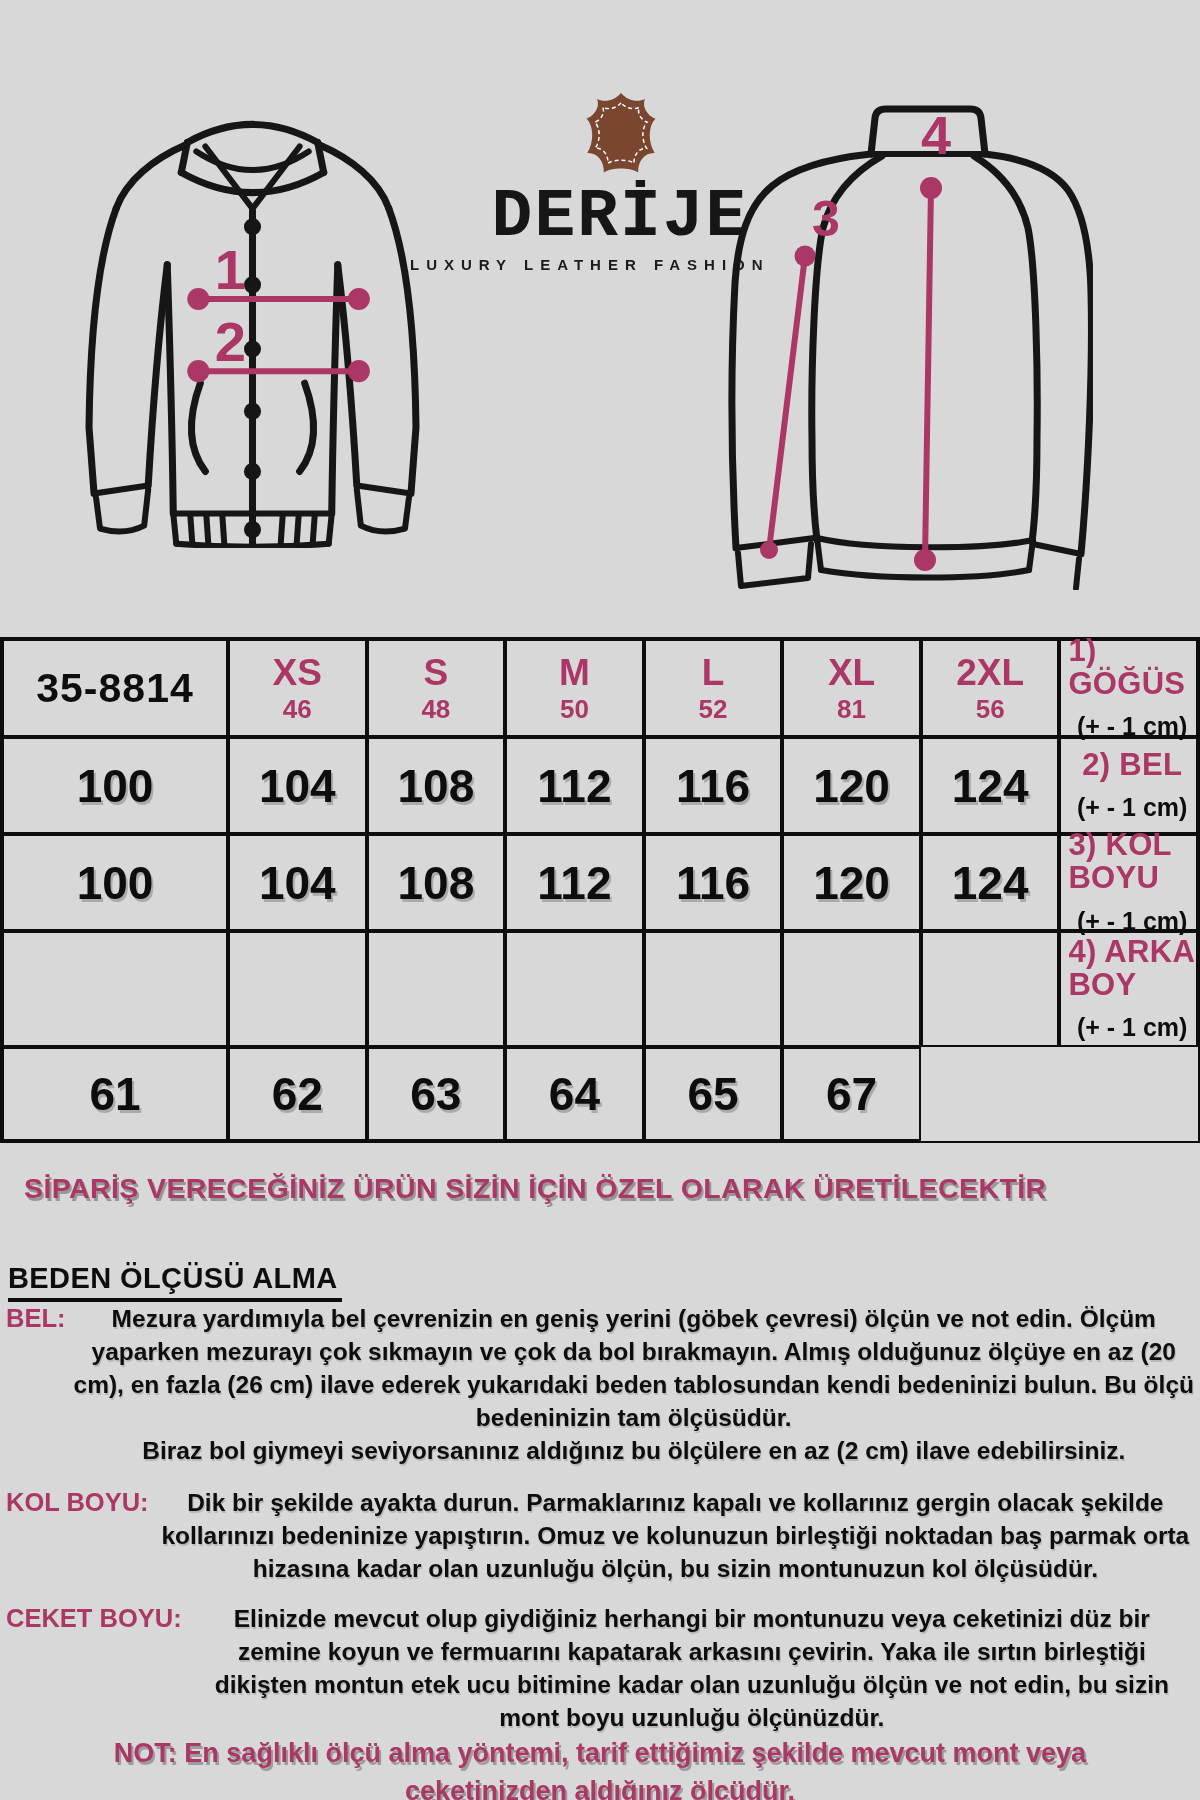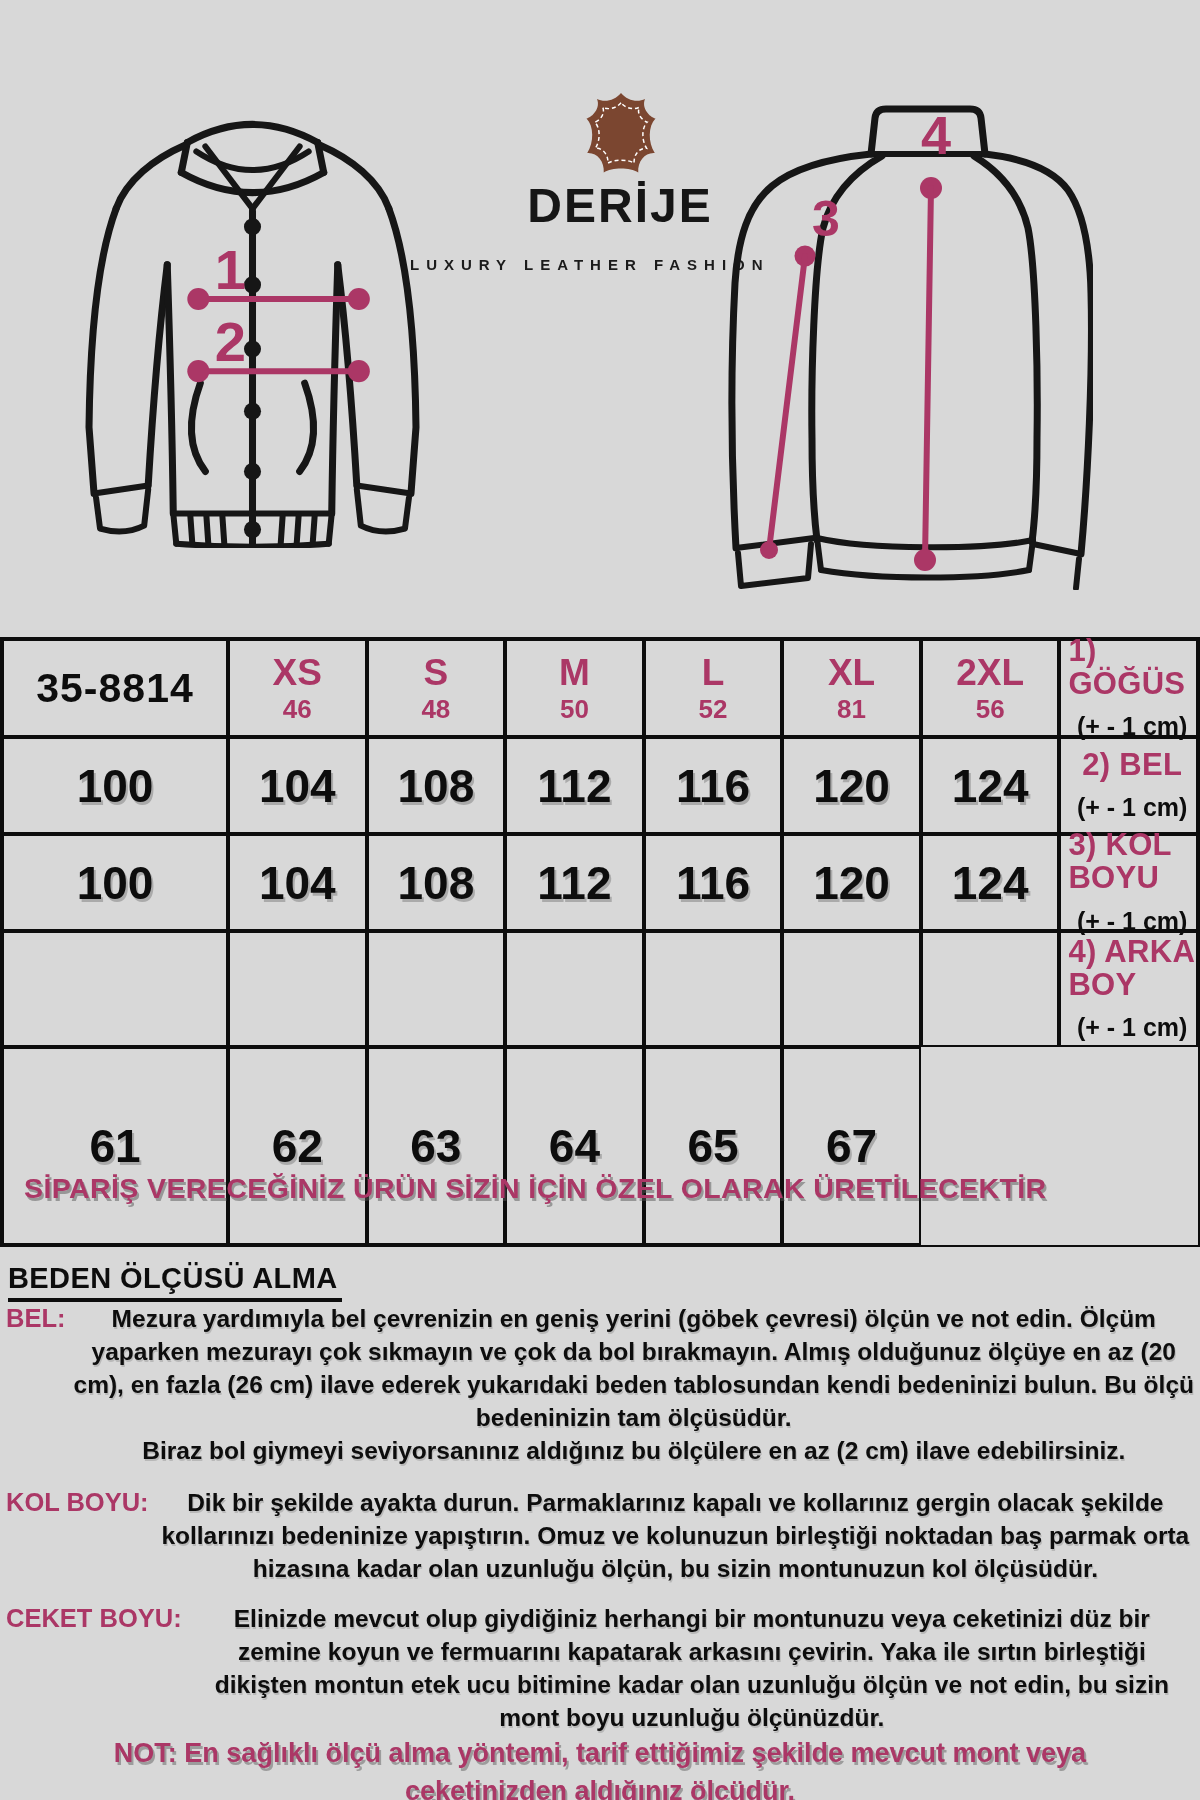--- a/index.html
+++ b/index.html
@@ -17,41 +17,41 @@
     font-weight:bold;
     color:var(--ink);
     overflow:hidden;
   }
   .abs{position:absolute}
 
   
   .logo-patch{left:583px;top:90px;width:76px;height:90px}
   .brand-title{
     left:430px;top:178px;width:380px;text-align:center;
-    font-family:Liberation Sans, sans-serif;
-    font-size:48px;font-weight:bold;letter-spacing:2px;color:#161616;
+    font-family:Liberation Mono, monospace;
+    font-size:68px;font-weight:bold;letter-spacing:2px;color:#161616;
   }
   .brand-tagline{
     left:410px;top:256px;width:420px;text-align:left;
     font-size:15px;letter-spacing:7px;color:#1b1b1b;
   }
 
   
   .front-jacket{left:84px;top:96px;width:336px;height:452px}
   .back-jacket{left:648px;top:98px;width:445px;height:492px}
   svg .outline{fill:none;stroke:#161616;stroke-width:7;stroke-linecap:round;stroke-linejoin:round}
   svg .thin{stroke-width:6}
   svg .measure{stroke:var(--pink);stroke-width:6;stroke-linecap:round}
   svg .mdot{fill:var(--pink)}
   svg .mnum{fill:var(--pink);font-family:"Liberation Sans","DejaVu Sans",sans-serif;font-weight:bold}
   svg .snap{fill:#161616}
 
   
   .tbl{
-    left:0;top:637px;width:1200px;height:610px;
+    left:0;top:637px;width:1200px;height:506px;
     display:grid;
     grid-template-columns:226px repeat(7,1fr);
     grid-template-rows:98px 97px 97px 116px auto;
     border:2px solid var(--ink);
   }
   .tc{border:2px solid var(--ink);display:flex;flex-direction:column;align-items:center;justify-content:center}
   .code{font-size:41px;letter-spacing:1px;color:var(--ink)}
   .sz-letter{font-size:37px;line-height:1;color:var(--pink)}
   .sz-num{font-size:26px;line-height:1;margin-top:5px;color:var(--pink)}
   .label-cell{align-items:center;padding-left:7px}

